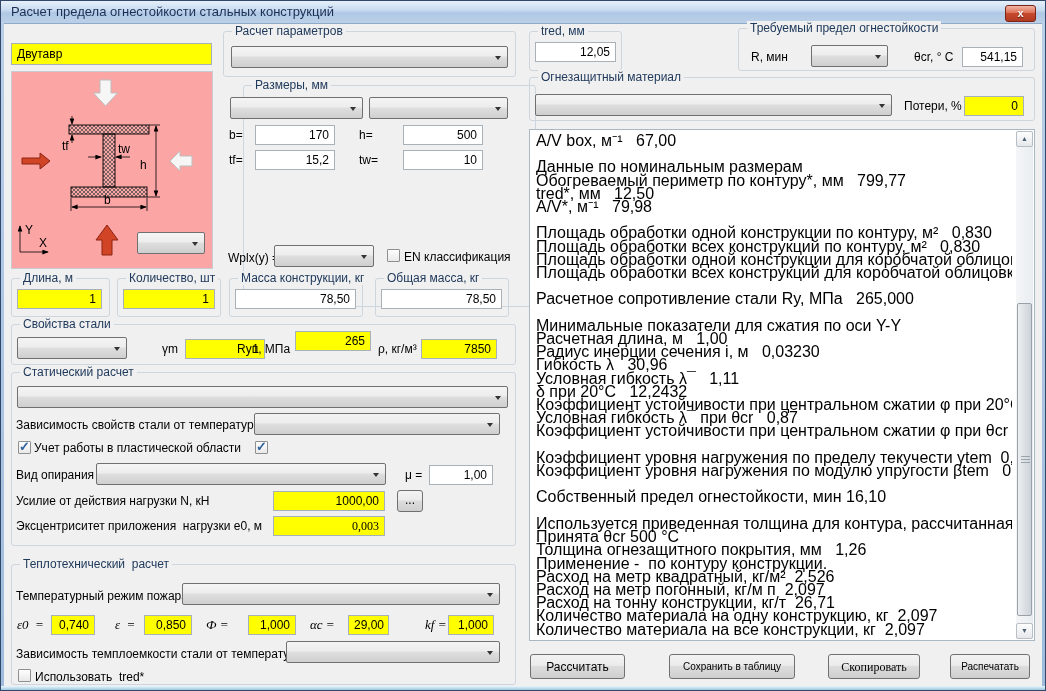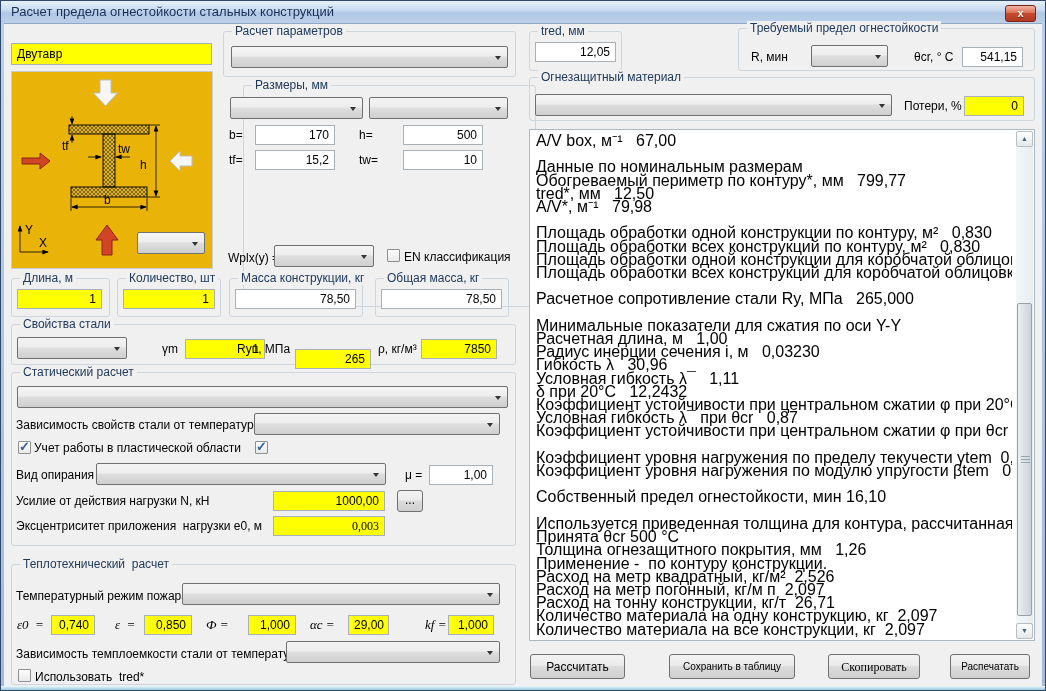--- a/index.html
+++ b/index.html
@@ -34,21 +34,21 @@
        line-height:20px;padding:0 18px 0 6px;overflow:hidden;white-space:pre;cursor:default;}
   .combo .arr{position:absolute;right:6px;top:9px;width:0;height:0;
        border-left:3.5px solid transparent;border-right:3.5px solid transparent;border-top:4px solid #333;}
   .btn{position:absolute;box-sizing:border-box;border:1px solid #707070;border-radius:3px;
        background:linear-gradient(to bottom,#F3F3F3 0%,#EBEBEB 45%,#DCDCDC 50%,#CFCFCF 100%);
        text-align:center;line-height:22px;white-space:pre;cursor:default;}
   .cb{position:absolute;width:13px;height:13px;box-sizing:border-box;border:1px solid #8E8F8F;
        border-radius:1px;background:linear-gradient(#FEFEFE,#E9E9E9);}
   .cb.on::after{content:"\2713";position:absolute;left:0px;top:-3px;font-size:13px;font-weight:bold;color:#31639C;}
   .picbox{position:absolute;left:10px;top:70px;width:202px;height:198px;box-sizing:border-box;
-       border:1px solid #C6CCD2;background:#eab308;}
+       border:1px solid #C6CCD2;background:#fca5a5;}
   .output{position:absolute;left:528px;top:128px;width:506px;height:512px;box-sizing:border-box;
        background:#fff;border:1px solid #A9B8C2;}
   .output-text{position:absolute;left:6px;top:4px;right:22px;bottom:2px;overflow:hidden;
        white-space:pre;font-size:16px;line-height:13.2px;}
   .sb{position:absolute;top:1px;right:1px;bottom:1px;width:17px;
        background:linear-gradient(to right,#F4F5F7,#E9EDF1);}
   .sb-btn{position:absolute;left:0;width:17px;height:16px;box-sizing:border-box;border:1px solid #B8BEC4;
        border-radius:2px;background:linear-gradient(#FDFDFD,#E5E8EB);
        font-size:7px;color:#4D6173;text-align:center;line-height:14px;}
   .sb-up{top:0}.sb-down{bottom:0}
@@ -182,21 +182,21 @@
   <div class="grp" style="left:10px;top:323px;width:505px;height:41px;">
     <span class="grp-label">Свойства стали</span>
   </div>
   <div class="combo" style="left:16px;top:336px;width:110px;">
     
     <span class="arr"></span>
   </div>
   <div class="lbl" style="left:161px;top:341px;">γm</div>
   <div class="tb yl" style="left:184px;top:338px;width:80px;">1</div>
   <div class="lbl" style="left:236px;top:341px;">Ryп, МПа</div>
-  <div class="tb yl" style="left:294px;top:348px;width:76px;">265</div>
+  <div class="tb yl" style="left:294px;top:330px;width:76px;">265</div>
   <div class="lbl" style="left:377px;top:341px;">ρ, кг/м³</div>
   <div class="tb yl" style="left:420px;top:338px;width:76px;">7850</div>
 
   <div class="grp" style="left:10px;top:371px;width:505px;height:174px;">
     <span class="grp-label">Статический расчет</span>
   </div>
   <div class="combo" style="left:16px;top:385px;width:491px;">
     
     <span class="arr"></span>
   </div>

